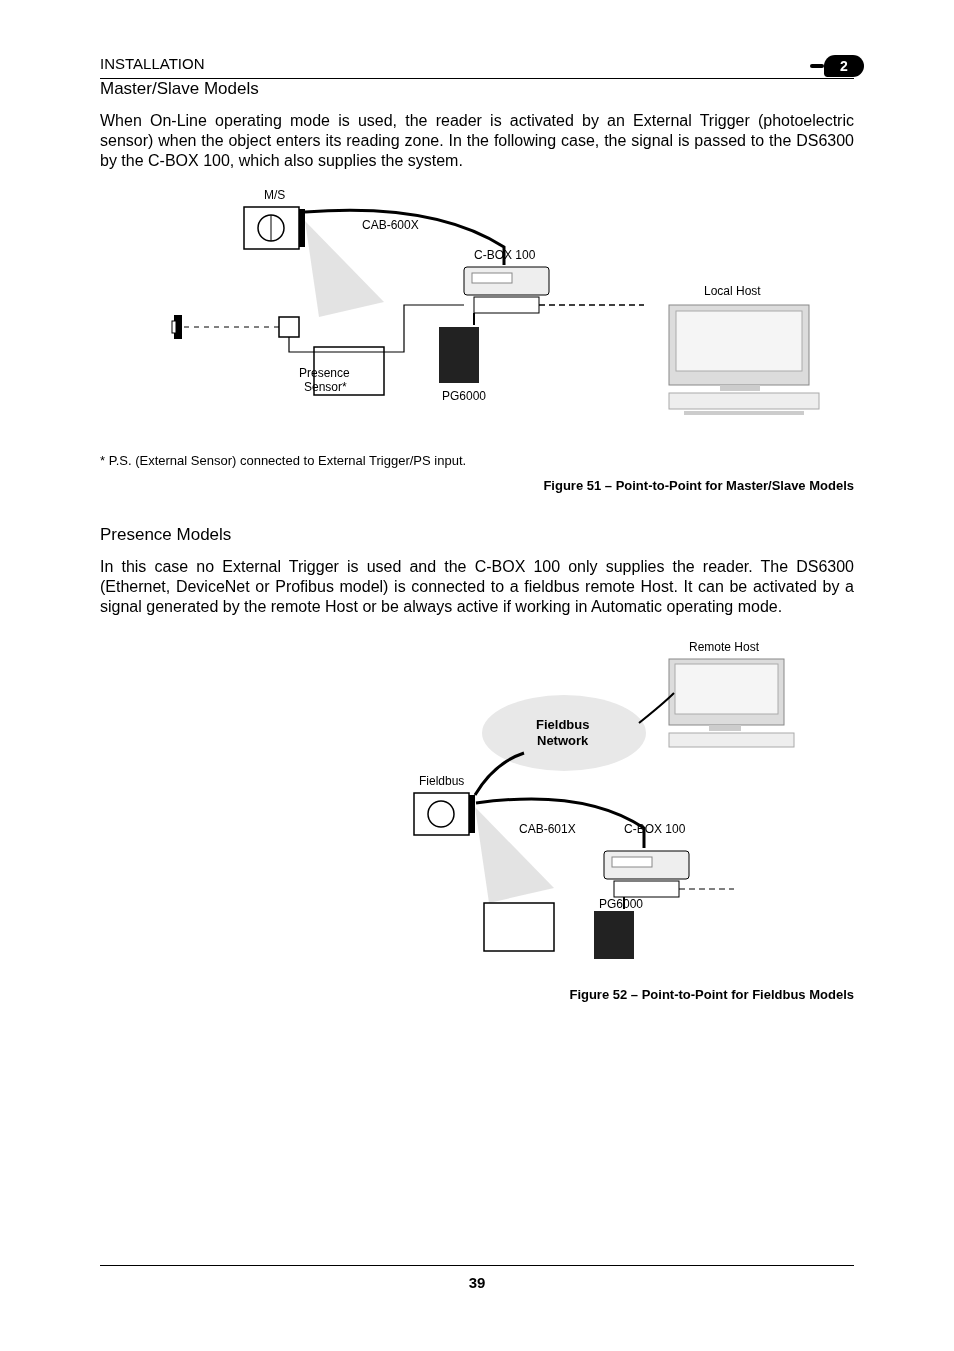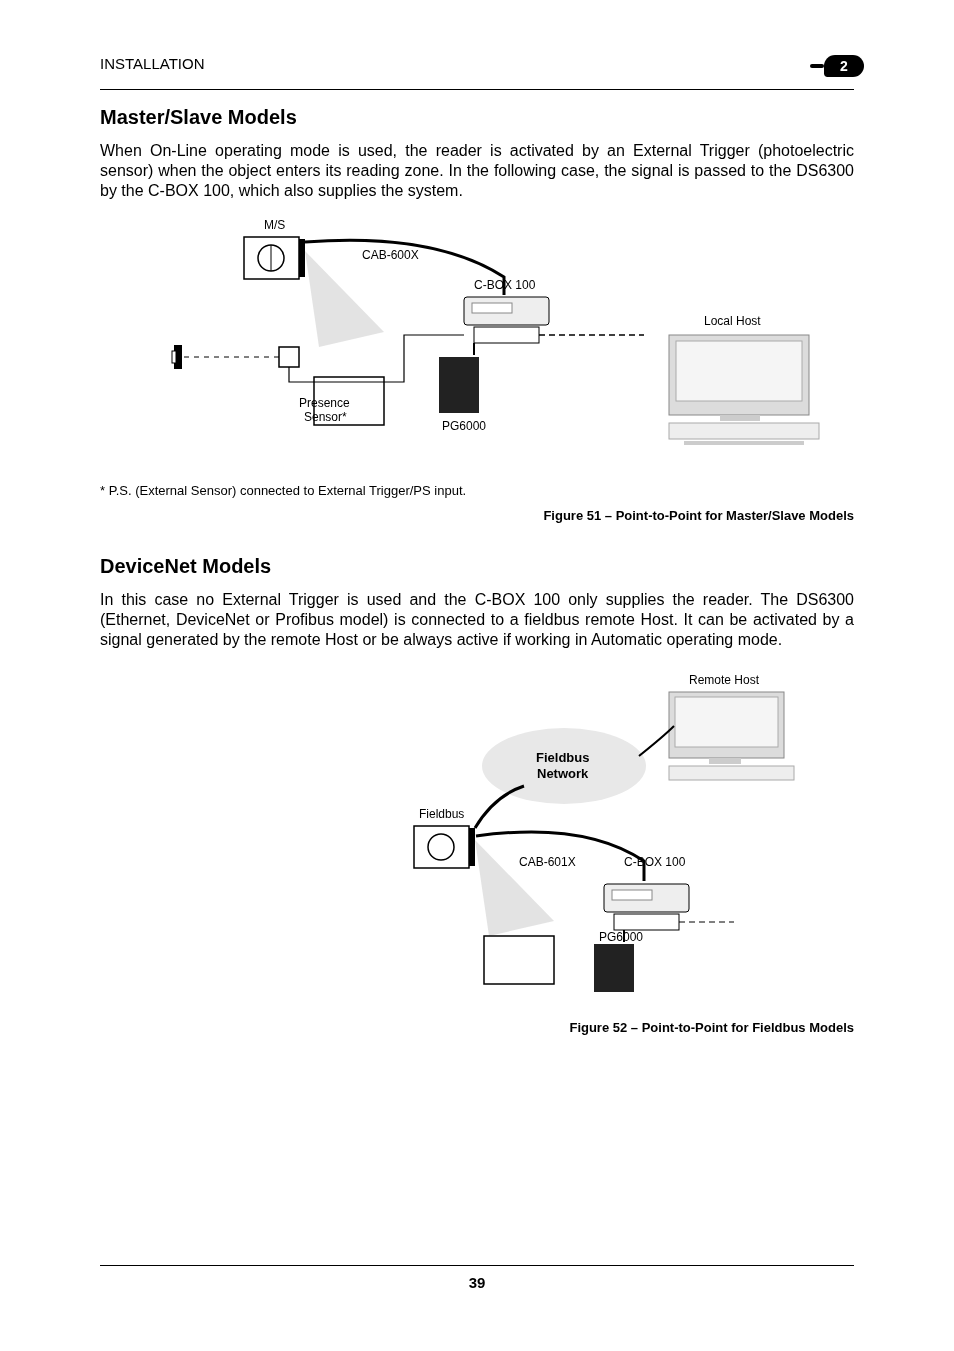--- a/index.html
+++ b/index.html
@@ -12,21 +12,21 @@
     height: 1351px;
     box-sizing: border-box;
     padding: 55px 100px 40px 100px;
     position: relative;
   }
   .header-row {
     display: flex;
     justify-content: space-between;
     align-items: center;
     border-bottom: 1.5px solid #000;
-    padding-bottom: 17px;
+    padding-bottom: 6px;
   }
   .header-title {
     font-size: 15px;
     letter-spacing: 0px;
   }
   .chapter-badge {
     position: absolute;
     right: 90px;
     top: 55px;
     width: 40px;
@@ -44,23 +44,23 @@
     content: "";
     position: absolute;
     left: -14px;
     top: 9px;
     width: 14px;
     height: 4px;
     background: #000;
     border-radius: 2px;
   }
   h3 {
-    font-size: 20px;
-    font-weight: bold;
-    margin: 16px 0 12px 0;
+    font-size: 17px;
+    font-weight: normal;
+    margin: 0 0 12px 0;
   }
   p.body {
     font-size: 16px;
     line-height: 1.25;
     text-align: justify;
     margin: 0 0 16px 0;
   }
   .figure-wrap {
     text-align: right;
     margin: 10px 0 10px 0;
@@ -143,21 +143,21 @@
   <rect x="50" y="128" width="8" height="24" fill="#000"></rect>
   <rect x="48" y="134" width="4" height="12" fill="#fff" stroke="#000"></rect>
   <text x="175" y="190" font-size="12">Presence</text>
   <text x="180" y="204" font-size="12">Sensor*</text>
 </svg>
 </div>
 
 <div class="footnote">*    P.S. (External Sensor) connected to External Trigger/PS input.</div>
 <div class="caption">Figure 51 – Point-to-Point for Master/Slave Models</div>
 
-<h3>DeviceNet Models</h3>
+<h3>Presence Models</h3>
 <p class="body">In this case no External Trigger is used and the C-BOX 100 only supplies the reader. The DS6300 (Ethernet, DeviceNet or Profibus model) is connected to a fieldbus remote Host. It can be activated by a signal generated by the remote Host or be always active if working in Automatic operating mode.</p>
 
 <div class="figure-wrap">
 <svg width="560" height="340" viewBox="0 0 560 340">
 
   <text x="395" y="18" font-size="12">Remote Host</text>
   <rect x="375" y="26" width="115" height="66" fill="#dcdcdc" stroke="#888"></rect>
   <rect x="381" y="31" width="103" height="50" fill="#f5f5f5" stroke="#aaa"></rect>
   <rect x="415" y="92" width="32" height="6" fill="#ccc"></rect>
   <rect x="375" y="100" width="125" height="14" fill="#eee" stroke="#aaa"></rect>

